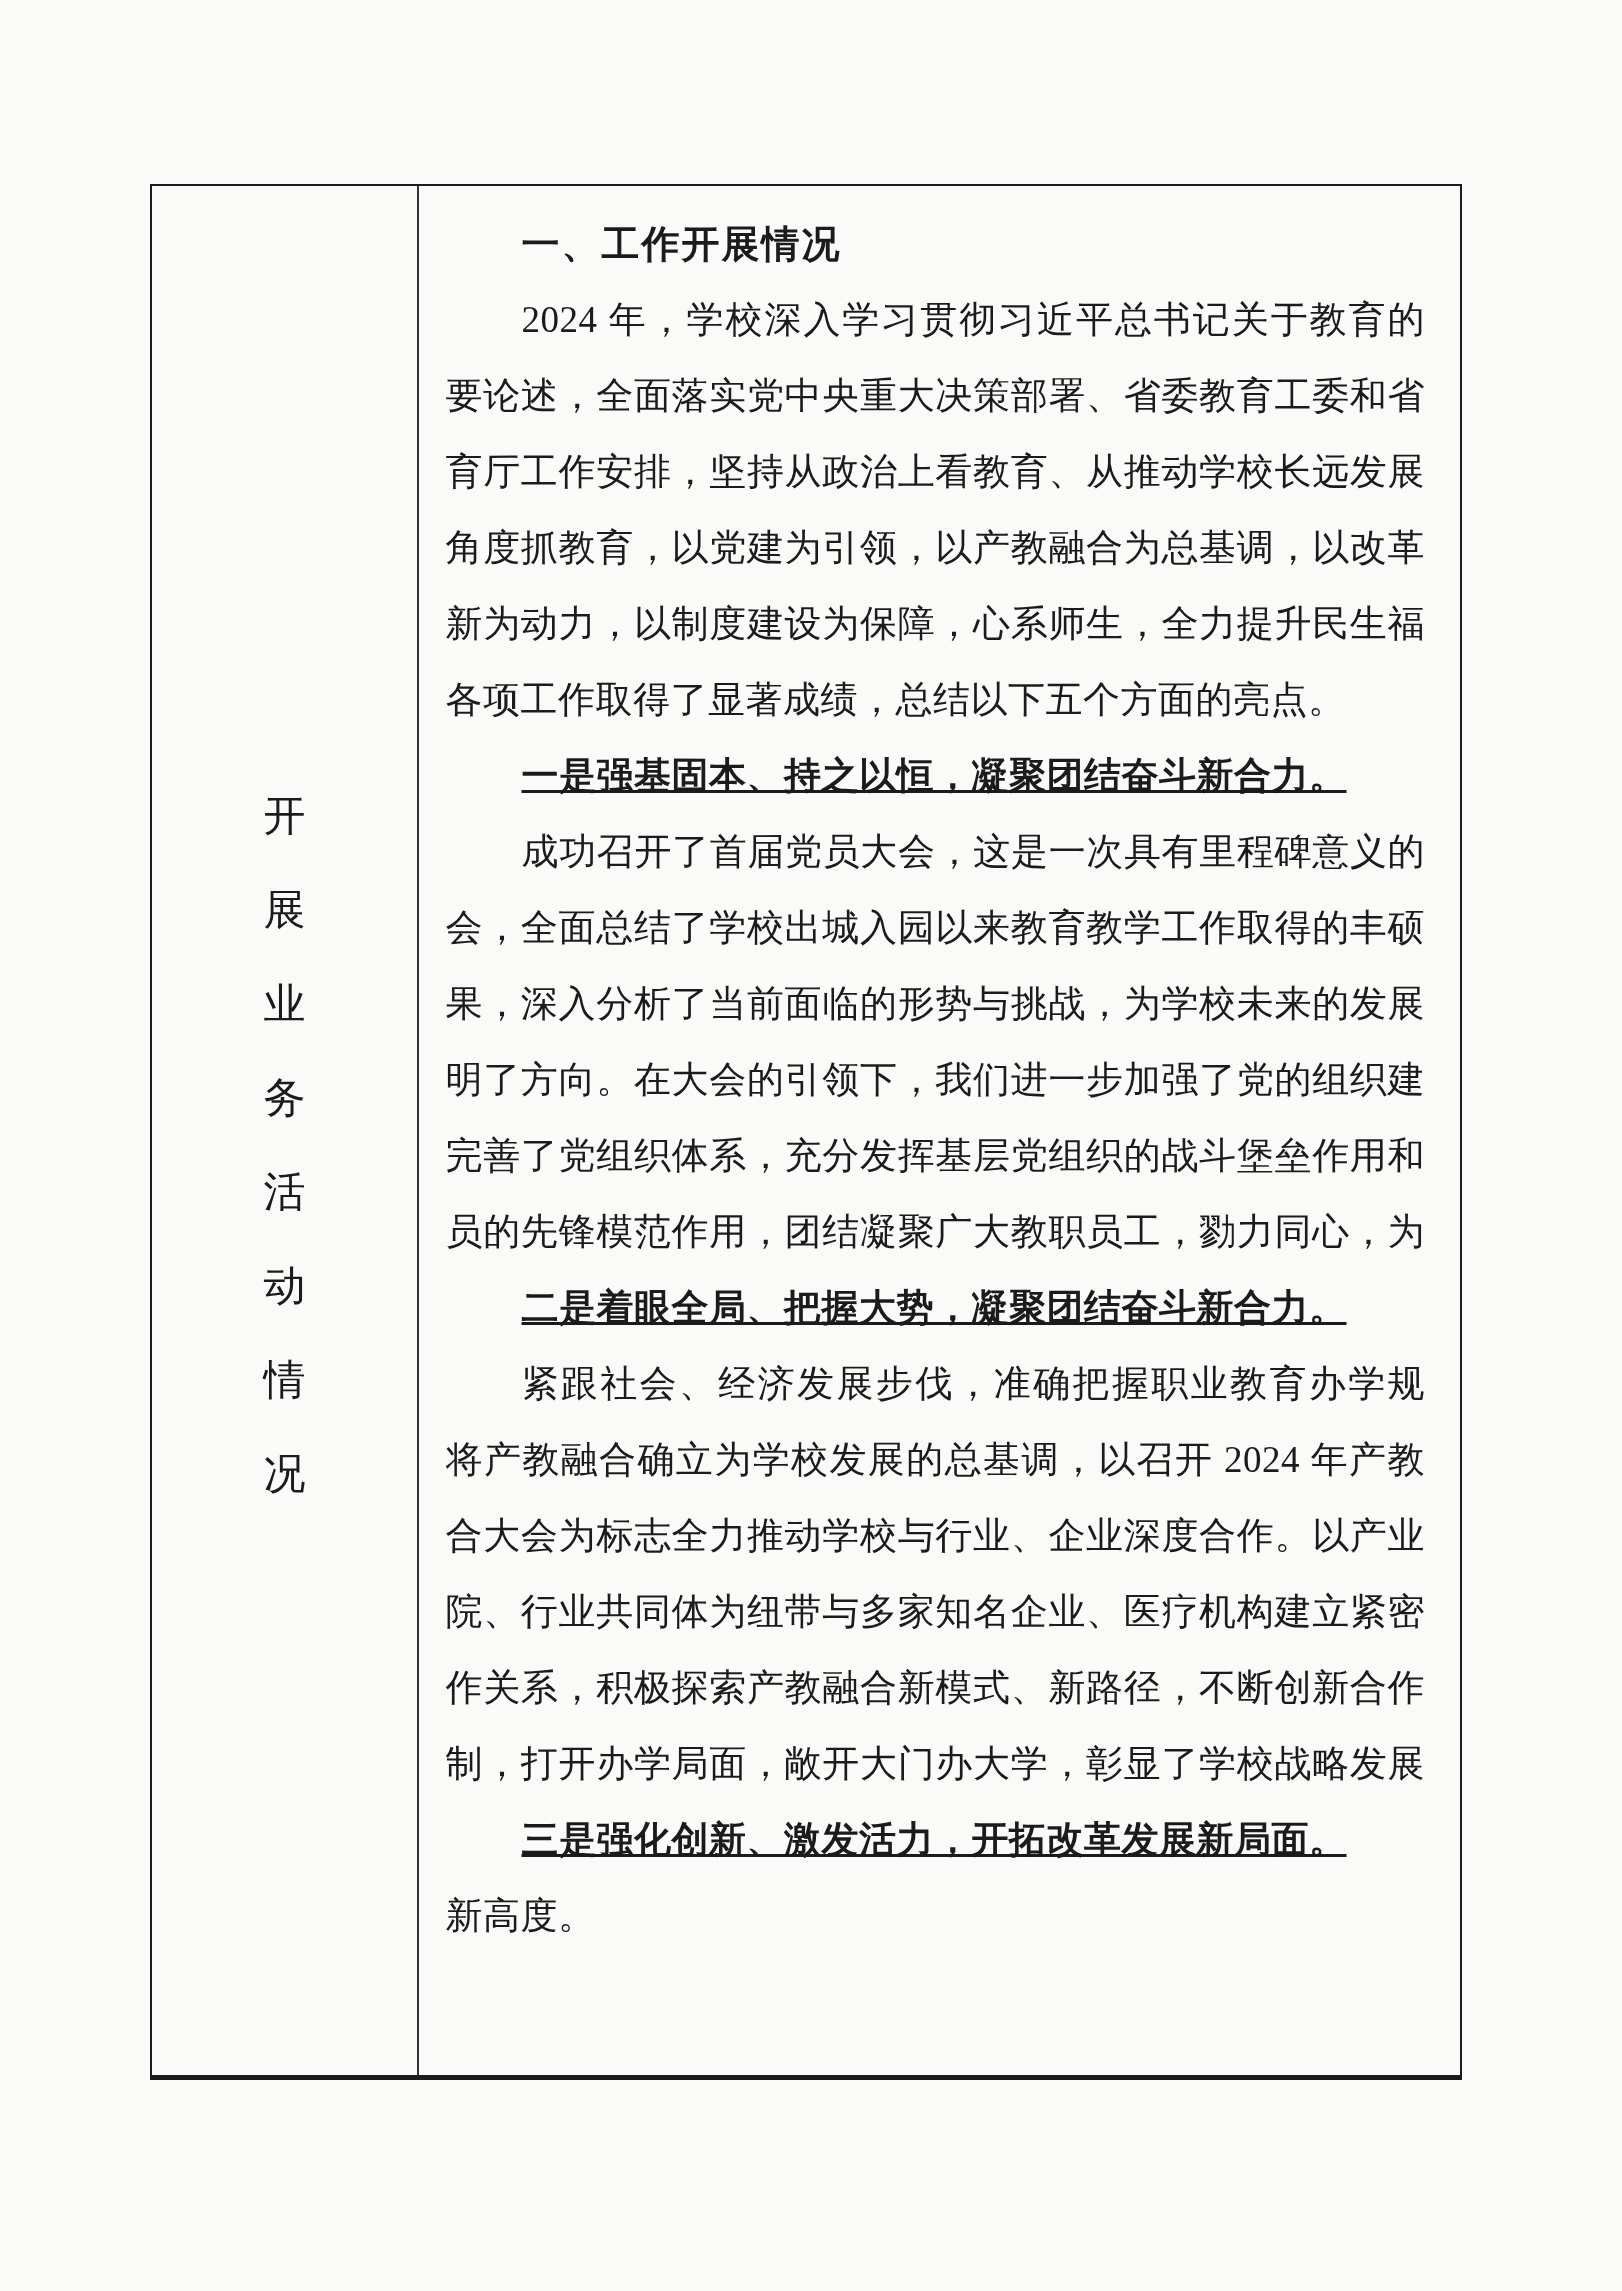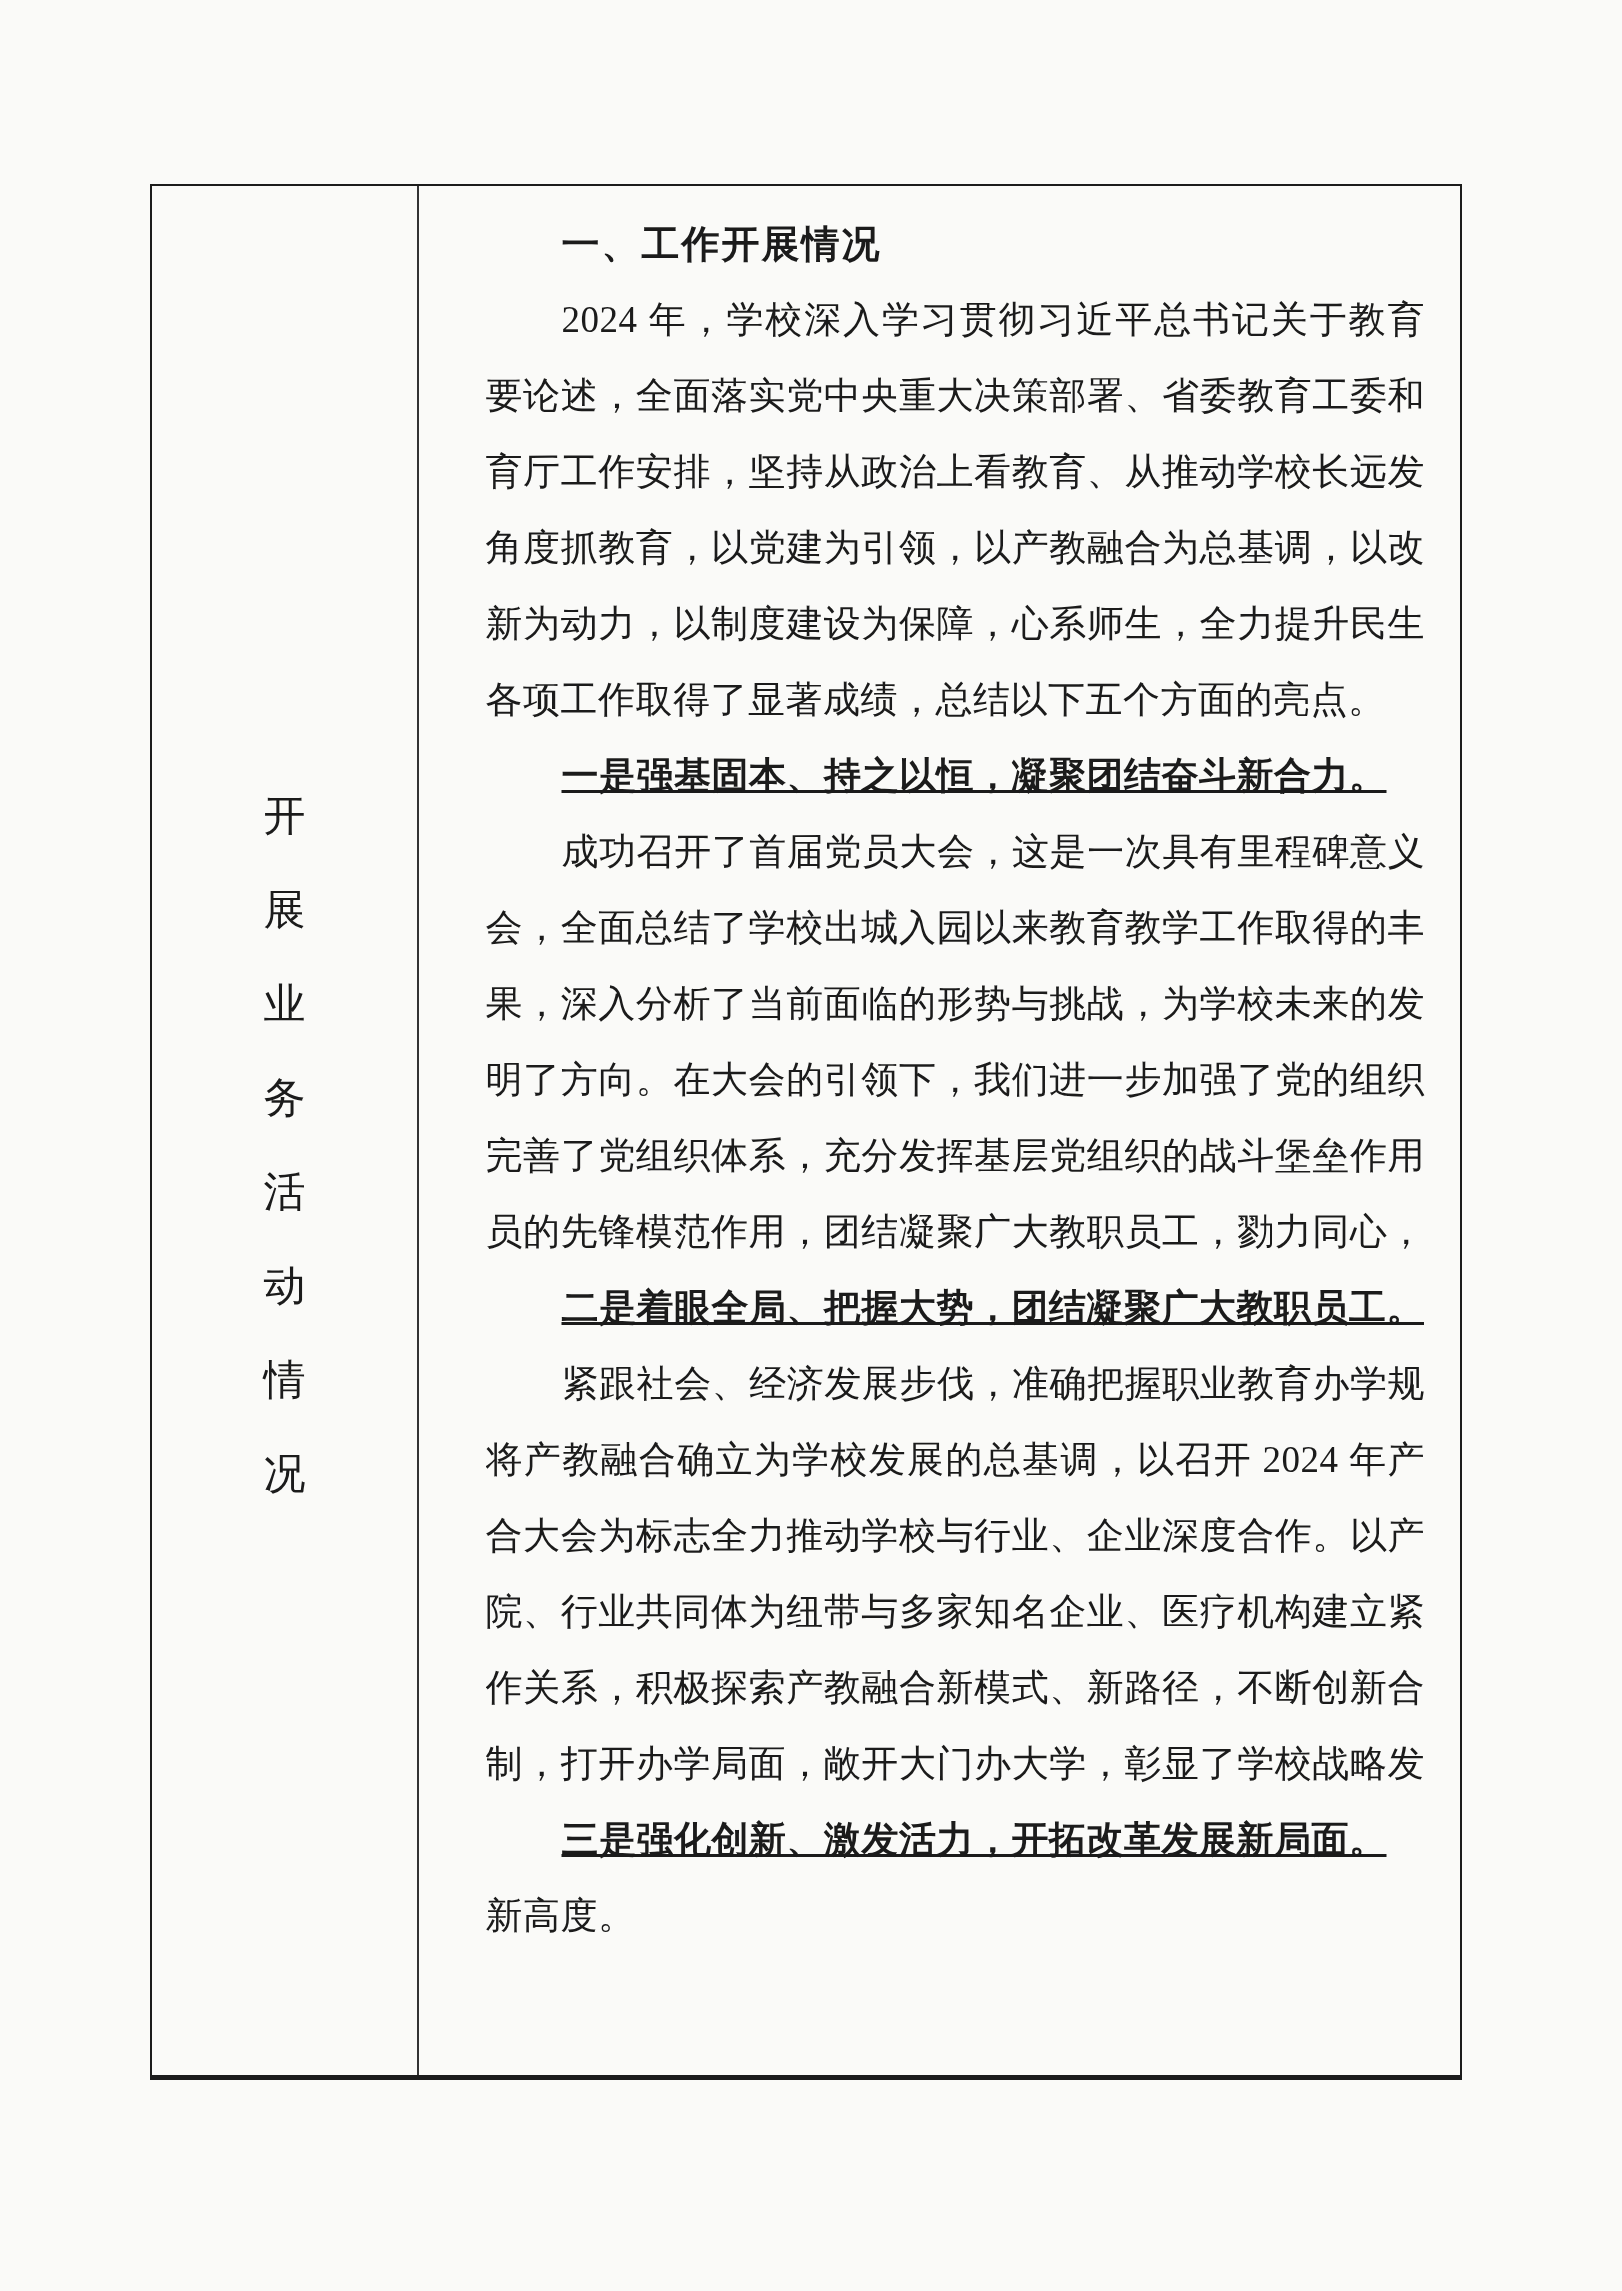--- a/index.html
+++ b/index.html
@@ -40,21 +40,20 @@
   .v-char{
     font-size:42px;
     line-height:1;
     letter-spacing:0;
   }
   .right-col{
     flex:1;
     box-sizing:border-box;
     padding:19.6px 35px 0 26.5px;
     overflow:hidden;
-    margin-left:40px;
   }
   .content-line{
     height:76px;
     line-height:76px;
     font-size:37px;
     letter-spacing:0.5px;
     overflow:hidden;
   }
   .content-line.fill{
     text-align:justify;
@@ -97,21 +96,21 @@
       <div class="content-line fill">角度抓教育，以党建为引领，以产教融合为总基调，以改革创</div>
       <div class="content-line fill">新为动力，以制度建设为保障，心系师生，全力提升民生福祉，</div>
       <div class="content-line">各项工作取得了显著成绩，总结以下五个方面的亮点。</div>
       <div class="content-line bold indent">一是强基固本、持之以恒，凝聚团结奋斗新合力。</div>
       <div class="content-line indent fill">成功召开了首届党员大会，这是一次具有里程碑意义的大</div>
       <div class="content-line fill">会，全面总结了学校出城入园以来教育教学工作取得的丰硕成</div>
       <div class="content-line fill">果，深入分析了当前面临的形势与挑战，为学校未来的发展指</div>
       <div class="content-line fill">明了方向。在大会的引领下，我们进一步加强了党的组织建设，</div>
       <div class="content-line fill">完善了党组织体系，充分发挥基层党组织的战斗堡垒作用和党</div>
       <div class="content-line fill">员的先锋模范作用，团结凝聚广大教职员工，勠力同心，为学</div>
-      <div class="content-line bold indent">二是着眼全局、把握大势，团结凝聚广大教职员工。</div>
+      <div class="content-line bold indent">二是着眼全局、把握大势，凝聚团结奋斗新合力。</div>
       <div class="content-line indent fill">紧跟社会、经济发展步伐，准确把握职业教育办学规律，</div>
       <div class="content-line fill">将产教融合确立为学校发展的总基调，以召开 2024 年产教融</div>
       <div class="content-line fill">合大会为标志全力推动学校与行业、企业深度合作。以产业学</div>
       <div class="content-line fill">院、行业共同体为纽带与多家知名企业、医疗机构建立紧密合</div>
       <div class="content-line fill">作关系，积极探索产教融合新模式、新路径，不断创新合作机</div>
       <div class="content-line fill">制，打开办学局面，敞开大门办大学，彰显了学校战略发展的</div>
       <div class="content-line bold indent">三是强化创新、激发活力，开拓改革发展新局面。</div>
       <div class="content-line">新高度。</div>
     </div>
 </div>

